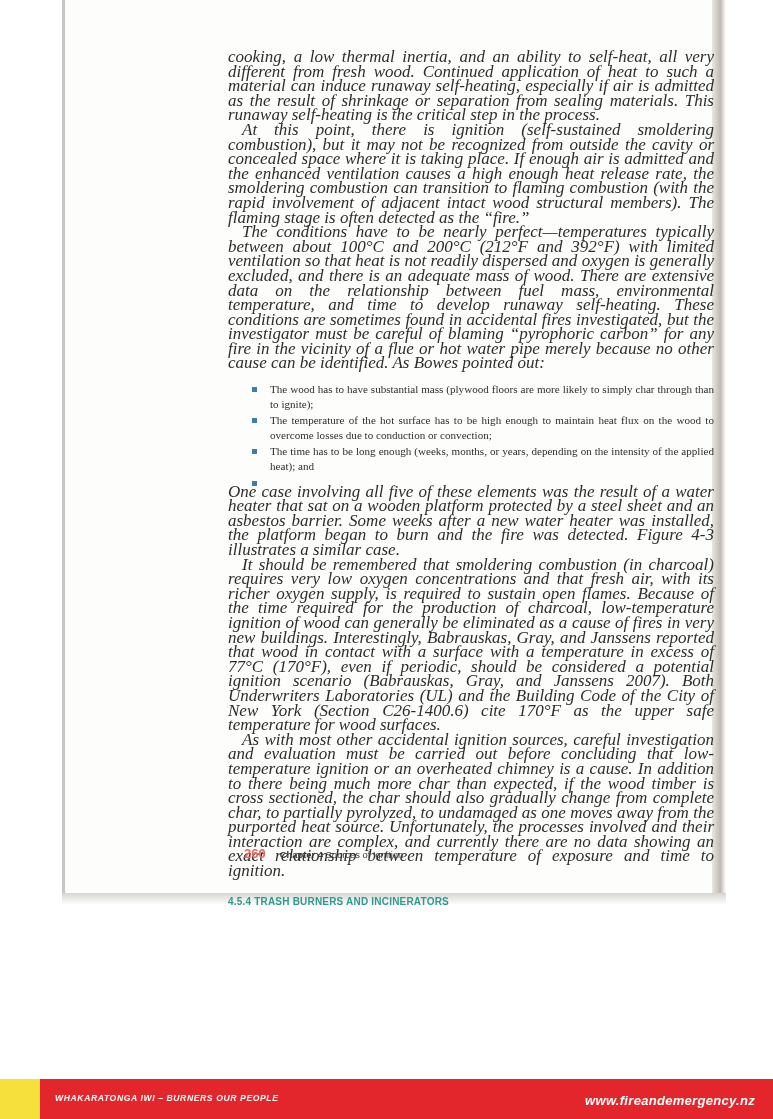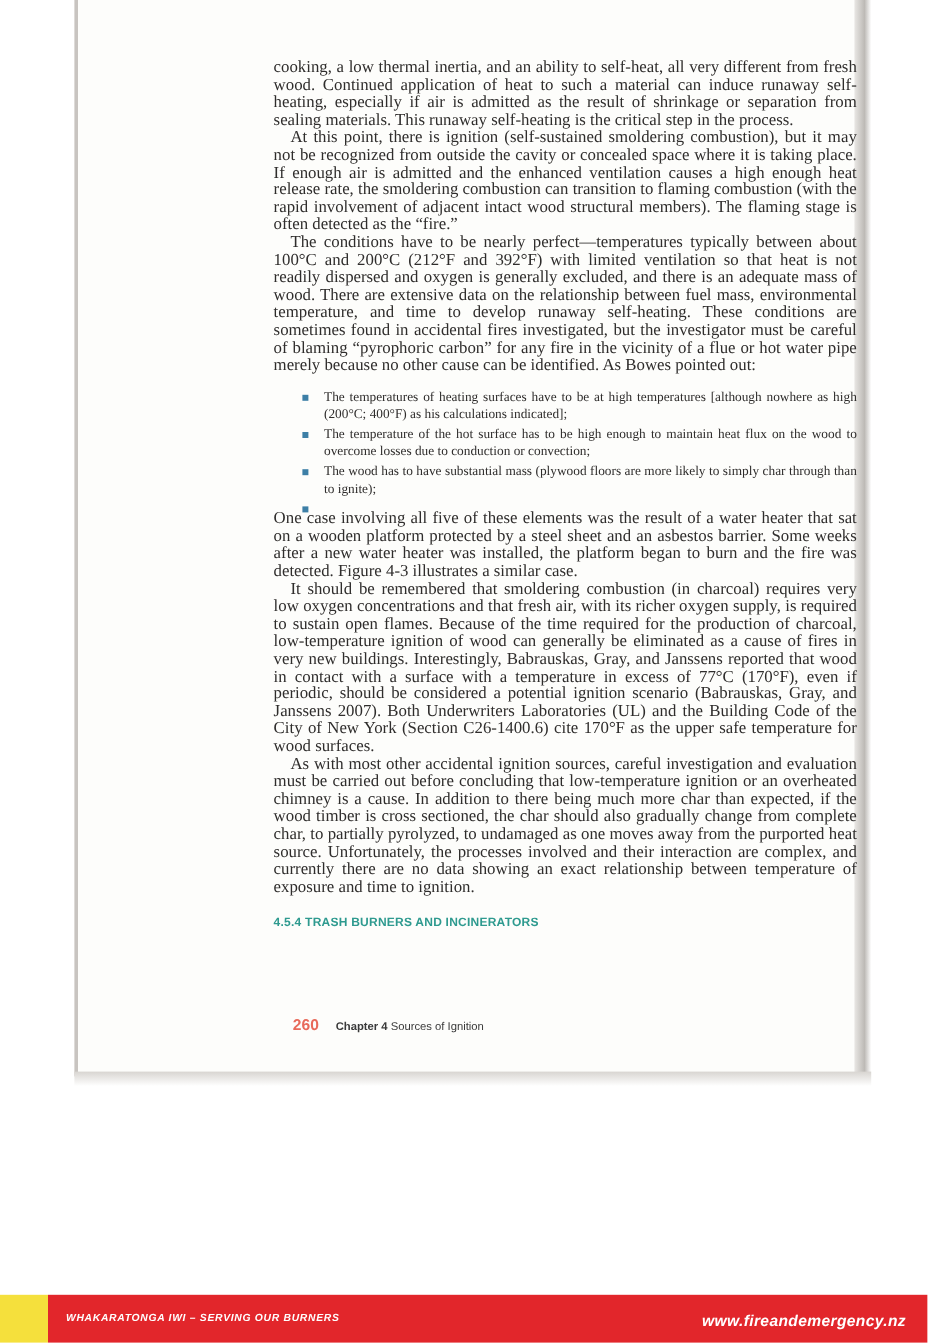--- a/index.html
+++ b/index.html
@@ -59,25 +59,26 @@
   }
   .text-col {
     position: absolute;
     left: 228px;
     top: 50px;
     width: 486px;
     color: #2b2b2b;
   }
   p.body {
     margin: 0 0 0 0;
-    font-size: 14px;
+    font-size: 17px;
     line-height: 14.6px;
     text-align: justify;
     text-indent: 14px;
     color: #2f2d2c;
+    font-style: italic;
   }
   p.body.first {
     text-indent: 0;
   }
   ul.bullets {
     list-style: none;
     margin: 11px 0 11px 0;
     padding: 0 0 0 24px;
   }
   ul.bullets li {
@@ -191,38 +192,39 @@
   <div class="sheet-left-edge"></div>
   <div class="sheet-right-shadow"></div>
   <div class="sheet-bottom-shadow"></div>
 
   <div class="text-col">
     <p class="body first">cooking, a low thermal inertia, and an ability to self-heat, all very different from fresh wood. Continued application of heat to such a material can induce runaway self-heating, especially if air is admitted as the result of shrinkage or separation from sealing materials. This runaway self-heating is the critical step in the process.</p>
     <p class="body">At this point, there is ignition (self-sustained smoldering combustion), but it may not be recognized from outside the cavity or concealed space where it is taking place. If enough air is admitted and the enhanced ventilation causes a high enough heat release rate, the smoldering combustion can transition to flaming combustion (with the rapid involvement of adjacent intact wood structural members). The flaming stage is often detected as the “fire.”</p>
     <p class="body">The conditions have to be nearly perfect—temperatures typically between about 100°C and 200°C (212°F and 392°F) with limited ventilation so that heat is not readily dispersed and oxygen is generally excluded, and there is an adequate mass of wood. There are extensive data on the relationship between fuel mass, environmental temperature, and time to develop runaway self-heating. These conditions are sometimes found in accidental fires investigated, but the investigator must be careful of blaming “pyrophoric carbon” for any fire in the vicinity of a flue or hot water pipe merely because no other cause can be identified. As Bowes pointed out:</p>
 
     <ul class="bullets">
-      <li><span class="sq"></span><span>The temperatures of heating surfaces have to be at high temperatures [although nowhere as high (200°C; 400°F) as his calculations indicated];</span></li>
+      <li><span class="sq"></span></li>
+      <li><span class="sq"></span><span>The wood has to have substantial mass (plywood floors are more likely to simply char through than to ignite);</span></li>
       <li><span class="sq"></span><span>The temperature of the hot surface has to be high enough to maintain heat flux on the wood to overcome losses due to conduction or convection;</span></li>
-      <li><span class="sq"></span><span>The wood has to have substantial mass (plywood floors are more likely to simply char through than to ignite);</span></li>
+      <li><span class="sq"></span><span>The time has to be long enough (weeks, months, or years, depending on the intensity of the applied heat); and</span></li>
       <li><span class="sq"></span></li>
     </ul>
 
     <p class="body first">One case involving all five of these elements was the result of a water heater that sat on a wooden platform protected by a steel sheet and an asbestos barrier. Some weeks after a new water heater was installed, the platform began to burn and the fire was detected. Figure 4-3 illustrates a similar case.</p>
     <p class="body">It should be remembered that smoldering combustion (in charcoal) requires very low oxygen concentrations and that fresh air, with its richer oxygen supply, is required to sustain open flames. Because of the time required for the production of charcoal, low-temperature ignition of wood can generally be eliminated as a cause of fires in very new buildings. Interestingly, Babrauskas, Gray, and Janssens reported that wood in contact with a surface with a temperature in excess of 77°C (170°F), even if periodic, should be considered a potential ignition scenario (Babrauskas, Gray, and Janssens 2007). Both Underwriters Laboratories (UL) and the Building Code of the City of New York (Section C26-1400.6) cite 170°F as the upper safe temperature for wood surfaces.</p>
     <p class="body">As with most other accidental ignition sources, careful investigation and evaluation must be carried out before concluding that low-temperature ignition or an overheated chimney is a cause. In addition to there being much more char than expected, if the wood timber is cross sectioned, the char should also gradually change from complete char, to partially pyrolyzed, to undamaged as one moves away from the purported heat source. Unfortunately, the processes involved and their interaction are complex, and currently there are no data showing an exact relationship between temperature of exposure and time to ignition.</p>
 
     <h2 class="section-heading">4.5.4 TRASH BURNERS AND INCINERATORS</h2>
   </div>
 
   <div class="footer-line">
     <span class="folio">260</span><span class="footer-title"><b>Chapter 4</b> <span>Sources of Ignition</span></span>
   </div>
 </div>
 
 <div class="white-gap"></div>
 
 <div class="banner">
   <div class="banner-yellow"></div>
   <div class="banner-red"></div>
-  <div class="banner-left-text">WHAKARATONGA IWI – SERVING OUR BURNERS</div>
+  <div class="banner-left-text">WHAKARATONGA IWI – BURNERS OUR PEOPLE</div>
   <div class="banner-right-text">www.fireandemergency.nz</div>
 </div>
 
 </body></html>

